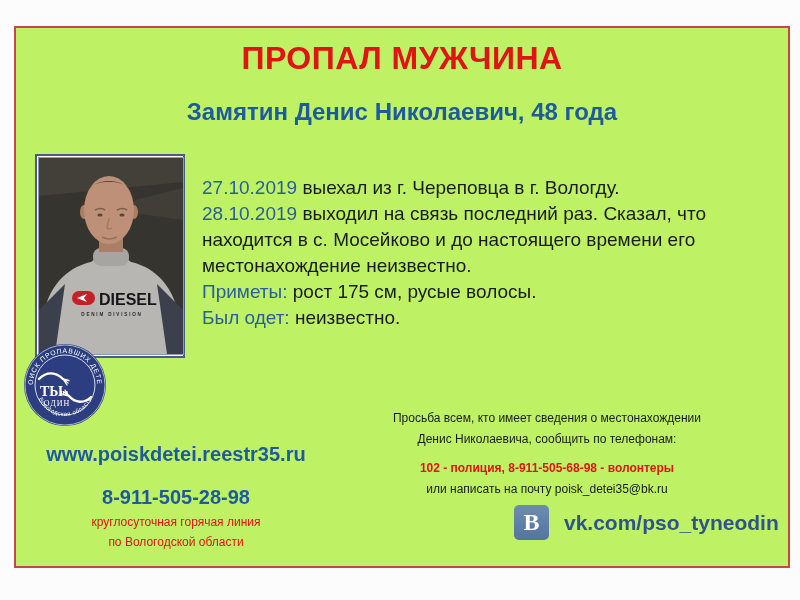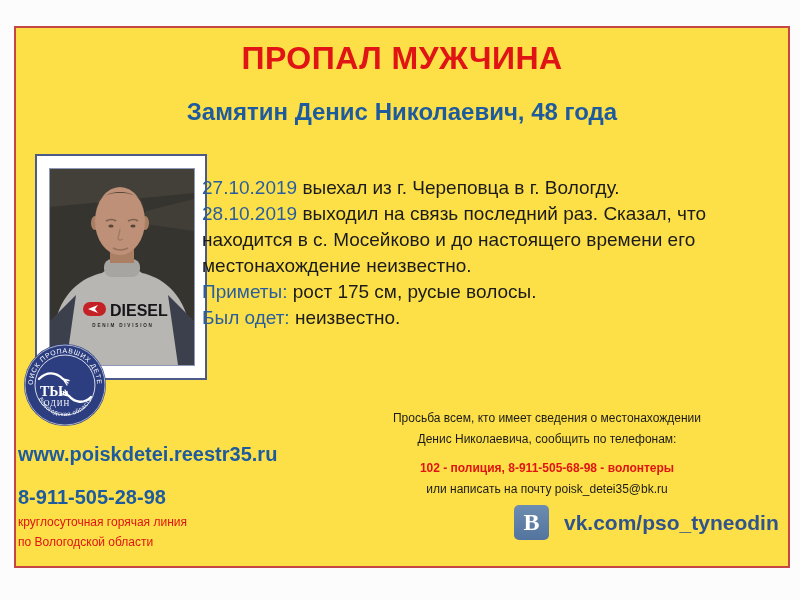--- a/index.html
+++ b/index.html
@@ -3,44 +3,44 @@
 <meta charset="utf-8">
 <style>
   html,body{margin:0;padding:0;}
   body{
     width:800px;height:600px;background:#fcfcfc;position:relative;overflow:hidden;
     font-family:"Liberation Sans", sans-serif;
     -webkit-font-smoothing:antialiased;
   }
   .poster{
     position:absolute;left:14px;top:26px;width:772px;height:538px;
-    border:2px solid #c64545;background:#fde047;
+    border:2px solid #c64545;background:#bef264;
   }
   .title{
     position:absolute;top:13px;left:0;width:100%;text-align:center;
     color:#e01414;font-size:32px;font-weight:bold;letter-spacing:.5px;line-height:34px;
   }
   .subtitle{
     position:absolute;top:70px;left:0;width:100%;text-align:center;
     color:#1d5a9e;font-size:24px;font-weight:bold;line-height:28px;
   }
   .photo{
     position:absolute;left:19px;top:126px;width:144px;
-    border:2px solid #4c5a89;background:#fff;padding:12px;
+    border:2px solid #4c5a89;background:#fff;padding:1px;
   }
   .photo svg{display:block;border:1px solid #8e97b5;}
   .details{
     position:absolute;left:186px;top:147px;width:556px;
     font-size:19px;line-height:26px;color:#1b1b1b;
   }
   .details p{margin:0;}
   .accent{color:#2a5d9e;font-weight:normal;}
   .stamp{position:absolute;left:7px;top:315px;width:84px;height:84px;}
   .left-contacts{
-    position:absolute;left:2px;top:414px;width:316px;text-align:left;
+    position:absolute;left:2px;top:414px;width:316px;text-align:center;
   }
   .website{color:#1d5a9e;font-size:20px;font-weight:bold;line-height:24px;margin-bottom:19px;}
   .phone{color:#1d5a9e;font-size:20px;font-weight:bold;line-height:24px;margin-bottom:3px;}
   .hotline-red{color:#e01414;font-size:12px;font-weight:normal;line-height:20px;}
   .right-contacts{
     position:absolute;left:300px;top:380px;width:462px;text-align:center;
     font-size:12px;line-height:21px;color:#1b1b1b;
   }
   .right-contacts .phones{color:#e01414;font-weight:bold;margin-top:8px;}
   .vk-row{

